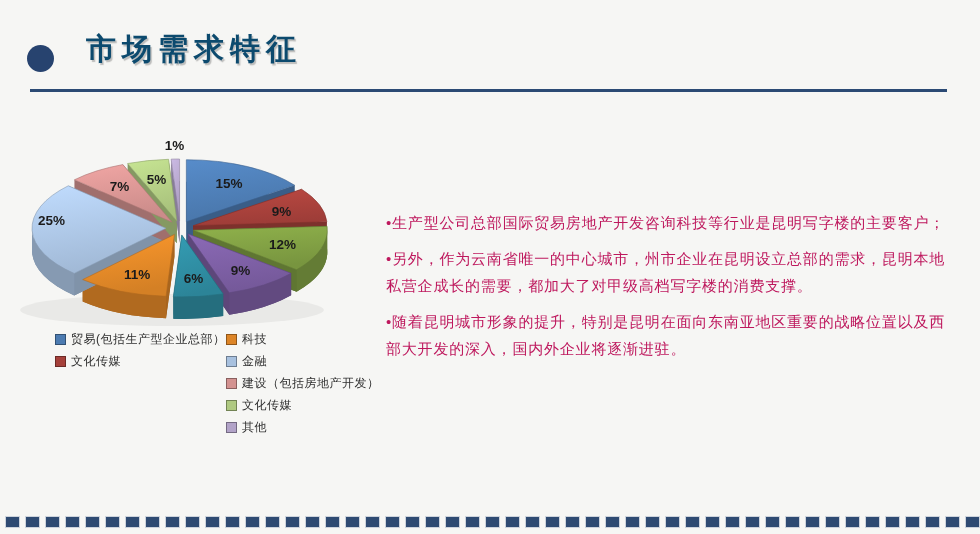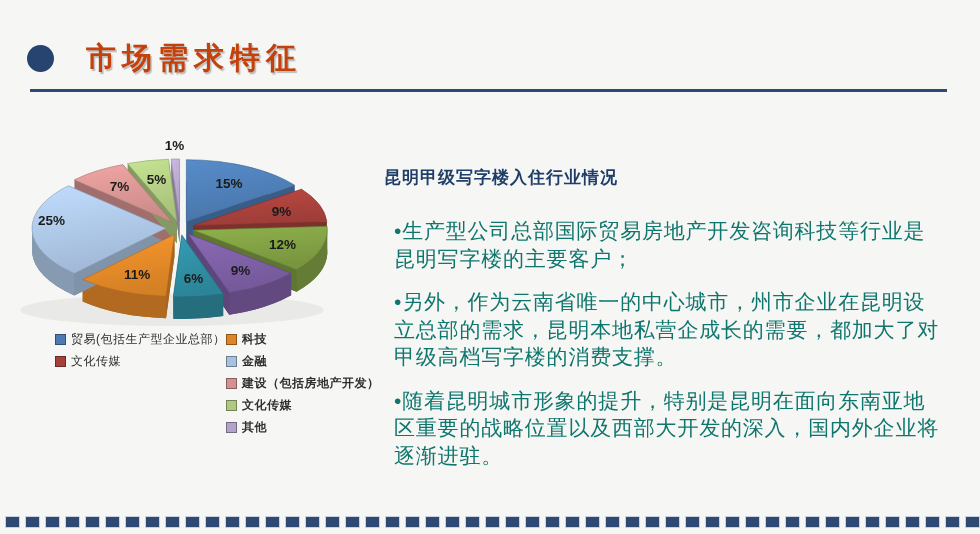--- a/index.html
+++ b/index.html
@@ -2,42 +2,42 @@
 <html><head>
 <meta charset="utf-8">
 <style>
   html,body{margin:0;padding:0;}
   body{background:#e9e9e9;font-family:"Liberation Sans",sans-serif;}
   .slide{position:relative;width:980px;height:534px;background:#f6f6f4;overflow:hidden;}
 
   
   .title-dot{position:absolute;left:27px;top:45px;width:27px;height:27px;border-radius:50%;
     background:#27436f;}
-  .page-title{position:absolute;left:86px;top:38px;font-size:30px;font-weight:bold;
-    letter-spacing:6px;color:#c2410c;text-shadow:1.5px 1.5px 1px rgba(120,120,120,0.45);}
+  .page-title{position:absolute;left:86px;top:29px;font-size:30px;font-weight:bold;
+    letter-spacing:6px;color:#0c4a6e;text-shadow:1.5px 1.5px 1px rgba(120,120,120,0.45);}
   .title-underline{position:absolute;left:30px;top:89px;width:917px;height:3px;background:#2b4a74;}
 
   
   .pie-svg{position:absolute;left:0;top:0;width:980px;height:534px;}
   .pie-label{font-family:"Liberation Sans",sans-serif;font-size:13.5px;font-weight:bold;fill:#1b1b1b;}
 
   
   .legend{position:absolute;left:55px;top:333px;width:340px;}
   .legend-col{position:absolute;top:0;}
   .legend-col-1{left:0;}
-  .legend-col-2{left:171px;font-weight:bold;}
+  .legend-col-2{left:171px;}
   .legend-item{display:flex;align-items:center;height:13px;margin-bottom:9px;}
   .swatch{width:9px;height:9px;border-width:1px;border-style:solid;margin-right:5px;flex:none;}
   .legend-label{font-size:12px;color:#303030;letter-spacing:0.5px;white-space:nowrap;}
 
   
   .panel-heading{position:absolute;left:384px;top:166px;font-size:17px;font-weight:bold;
     letter-spacing:1px;color:#1e3e69;}
   .bullets{position:absolute;left:378px;top:201px;width:578px;}
-  .bullet{margin:16px;font-size:21px;line-height:27.5px;letter-spacing:0.8px;color:#0f766e;}
+  .bullet{margin:8px;font-size:15px;line-height:27.5px;letter-spacing:0.8px;color:#be185d;}
 
   
   .footer-dashes{position:absolute;left:5px;top:516px;width:975px;height:12px;
     display:flex;gap:5px;overflow:hidden;}
   .dash{width:15px;height:12px;flex:none;box-sizing:border-box;
     border:1px solid #cdd3dc;}
 </style>
 </head>
 <body>
 
@@ -176,21 +176,20 @@
           <span class="swatch" style="background: rgb(175, 201, 129); border-color: rgb(114, 131, 84);"></span>
           <span class="legend-label">文化传媒</span>
         </div>
         <div class="legend-item">
           <span class="swatch" style="background: rgb(178, 163, 200); border-color: rgb(116, 106, 130);"></span>
           <span class="legend-label">其他</span>
         </div>
       </div>
   </div>
 
-  <div class="panel-heading">昆明甲级写字楼入住行业情况</div>
   <div id="bullet-list" class="bullets">
       <p class="bullet">•生产型公司总部国际贸易房地产开发咨询科技等行业是昆明写字楼的主要客户；</p>
       <p class="bullet">•另外，作为云南省唯一的中心城市，州市企业在昆明设立总部的需求，昆明本地私营企成长的需要，都加大了对甲级高档写字楼的消费支撑。</p>
       <p class="bullet">•随着昆明城市形象的提升，特别是昆明在面向东南亚地区重要的战略位置以及西部大开发的深入，国内外企业将逐渐进驻。</p>
     </div>
 
   <div id="footer-dashes" class="footer-dashes">
       <span class="dash" style="background: rgb(46, 74, 114);"></span>
       <span class="dash" style="background: rgb(46, 74, 114);"></span>
       <span class="dash" style="background: rgb(46, 74, 114);"></span>

